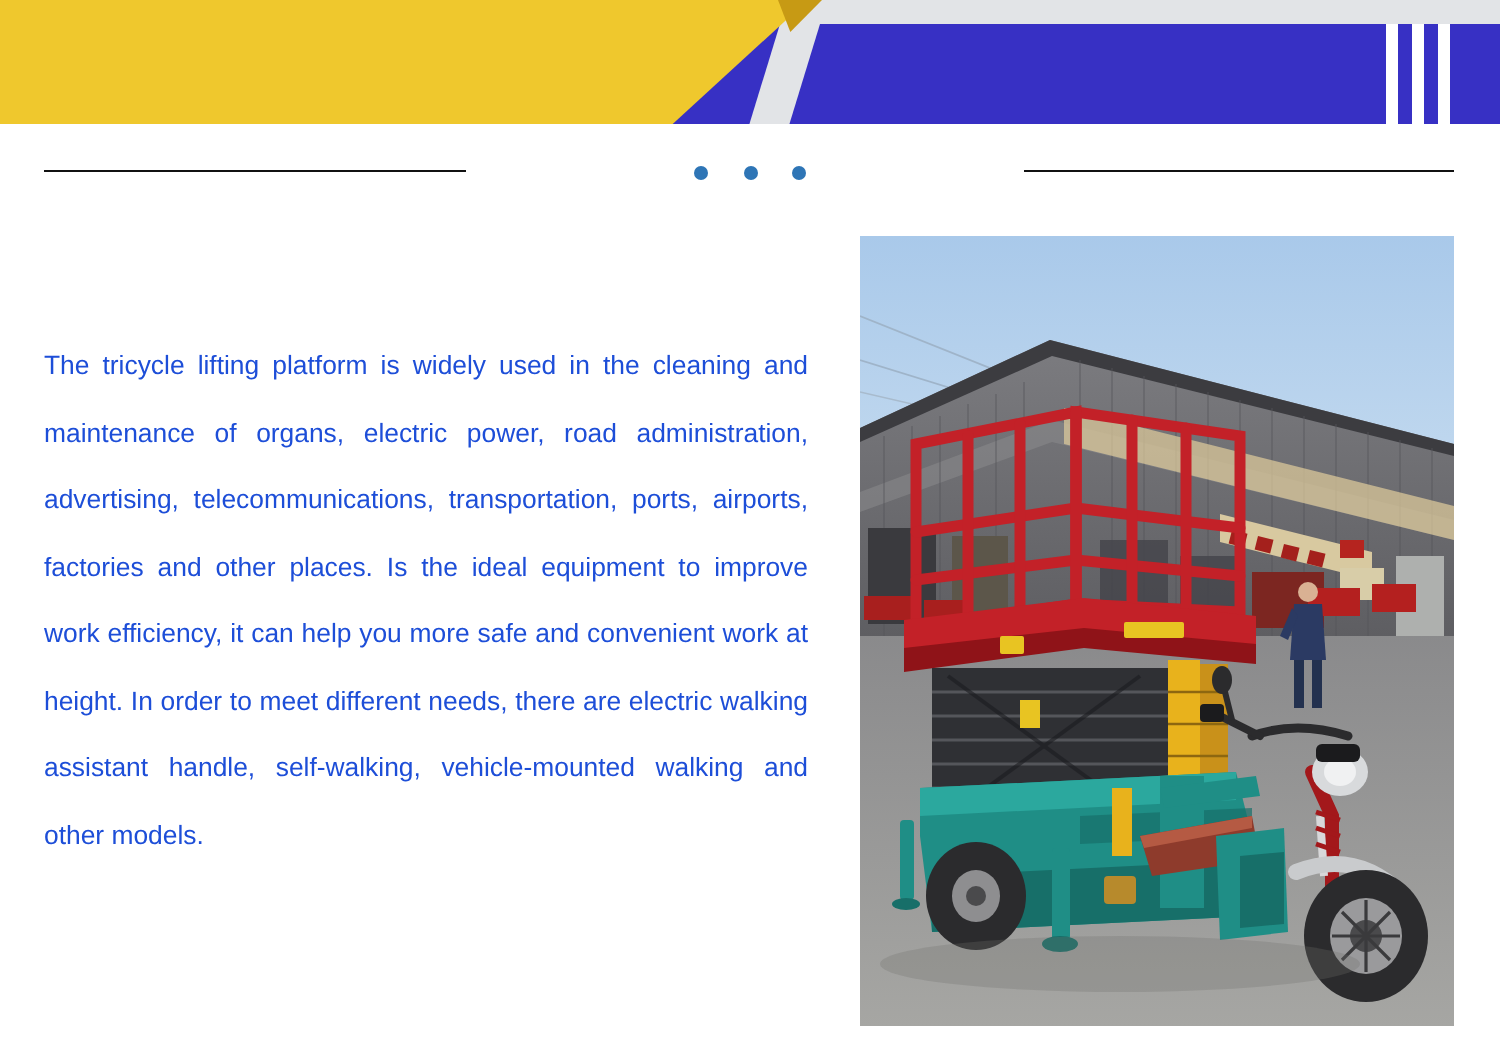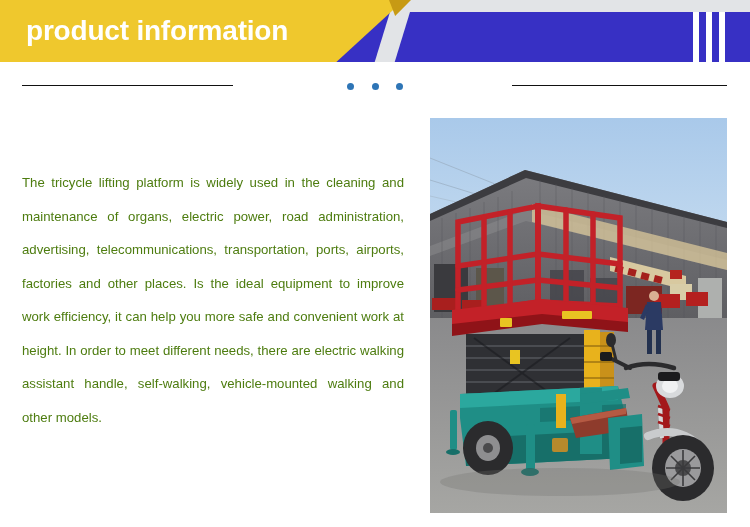--- a/index.html
+++ b/index.html
@@ -117,21 +117,21 @@
   }
 
   
   .body-text {
     position: absolute;
     left: 22px;
     top: 166px;
     width: 382px;
     font-size: 13.2px;
     line-height: 33.5px;
-    color: #4d7c0f;
+    color: #1d4ed8;
     text-align: justify;
     text-justify: inter-word;
   }
   .body-text p {
     margin: 0;
   }
 
   
   .photo {
     position: absolute;
@@ -149,21 +149,20 @@
 
 <div class="banner">
   <div class="banner-grey"></div>
   <div class="banner-blue"></div>
   <div class="banner-blue-skew"></div>
   <div class="stripe stripe-1"></div>
   <div class="stripe stripe-2"></div>
   <div class="stripe stripe-3"></div>
   <div class="banner-yellow"></div>
   <div class="banner-yellow-dark"></div>
-  <div class="banner-title">product information</div>
 </div>
 
 <div class="divider-row">
   <div class="rule rule-left"></div>
   <div class="dots">
     <span class="dot"></span>
     <span class="dot"></span>
     <span class="dot"></span>
   </div>
   <div class="rule rule-right"></div>

